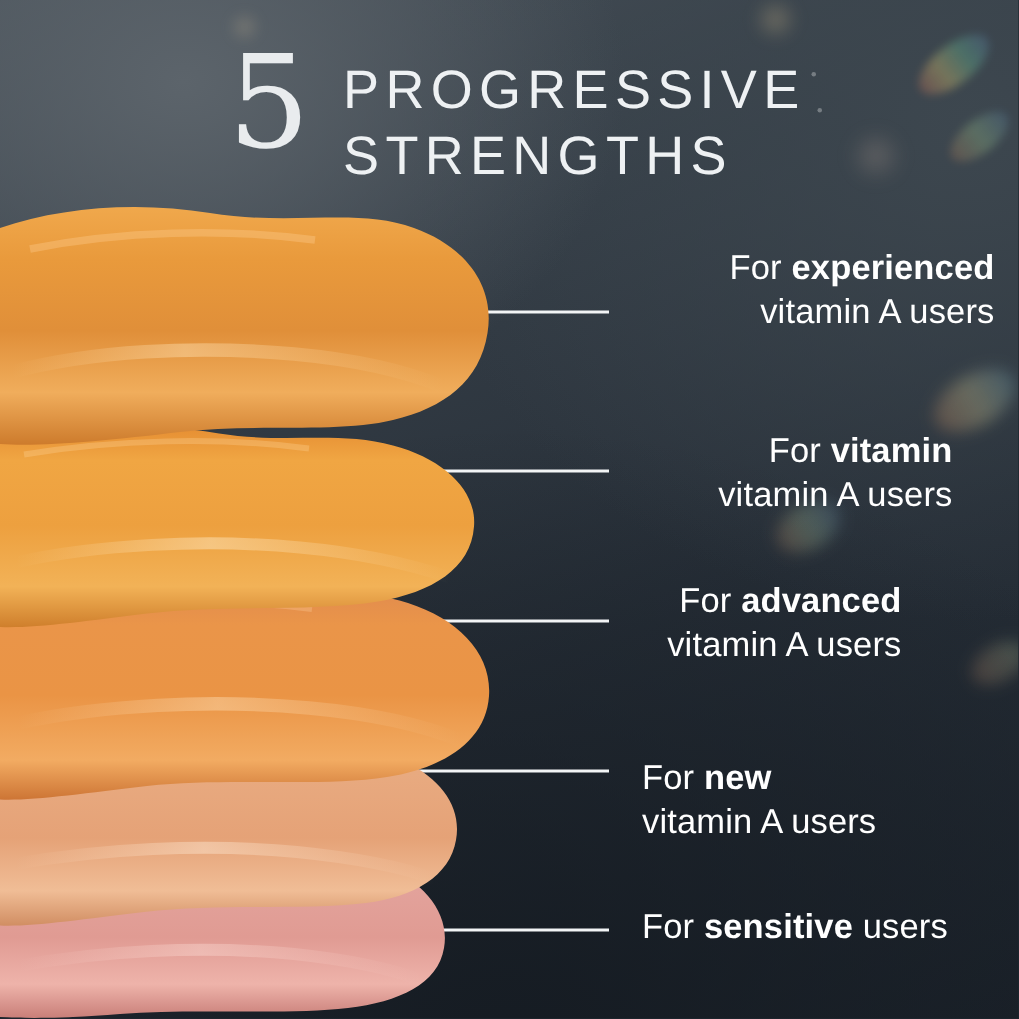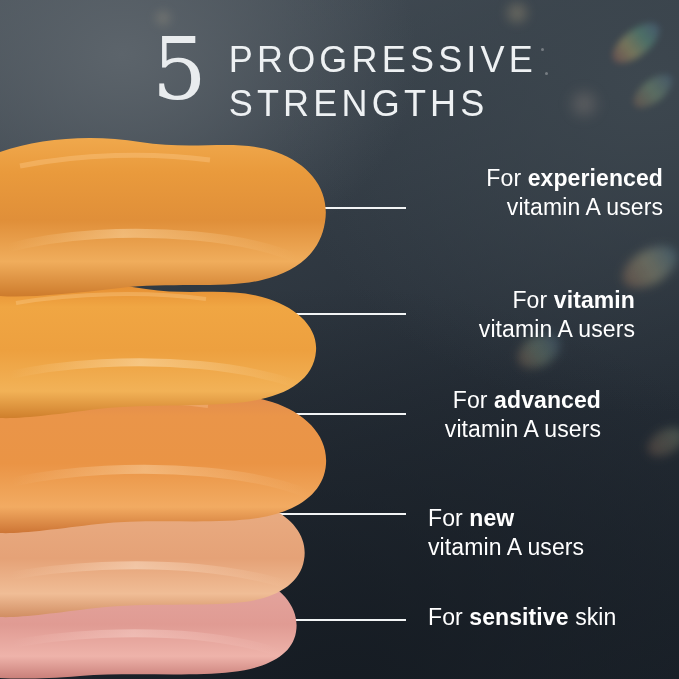--- a/index.html
+++ b/index.html
@@ -375,16 +375,16 @@
 
   <div class="desc right-align" style="right:78px;top:386px;width:218px;">
     <span>For </span><b>advanced</b><span class="l2">vitamin A users</span>
   </div>
 
   <div class="desc" style="left:428px;top:504px;width:240px;">
     <span>For </span><b>new</b><span class="l2">vitamin A users</span>
   </div>
 
   <div class="desc" style="left:428px;top:603px;width:246px;">
-    <span>For </span><b>sensitive</b><span> skin</span>
+    <span>For </span><b>sensitive</b><span> users</span>
   </div>
 
 </div>
 
 </body></html>

